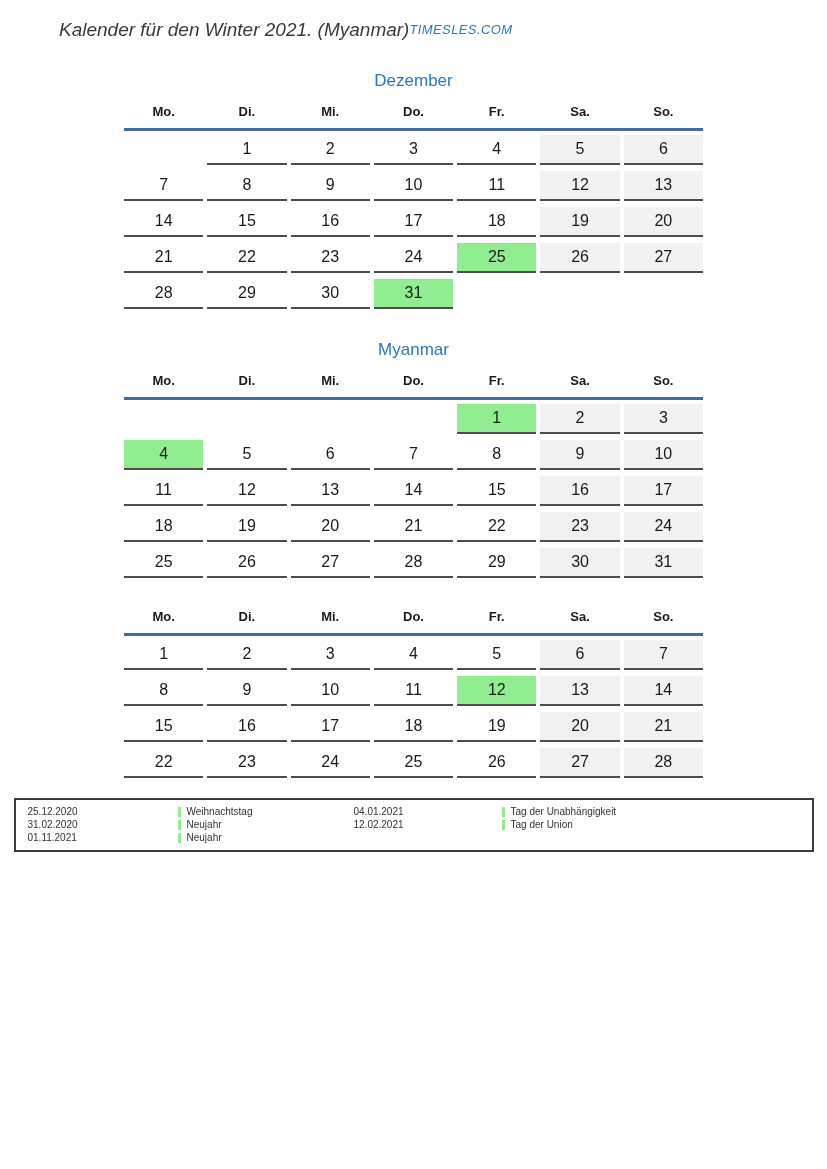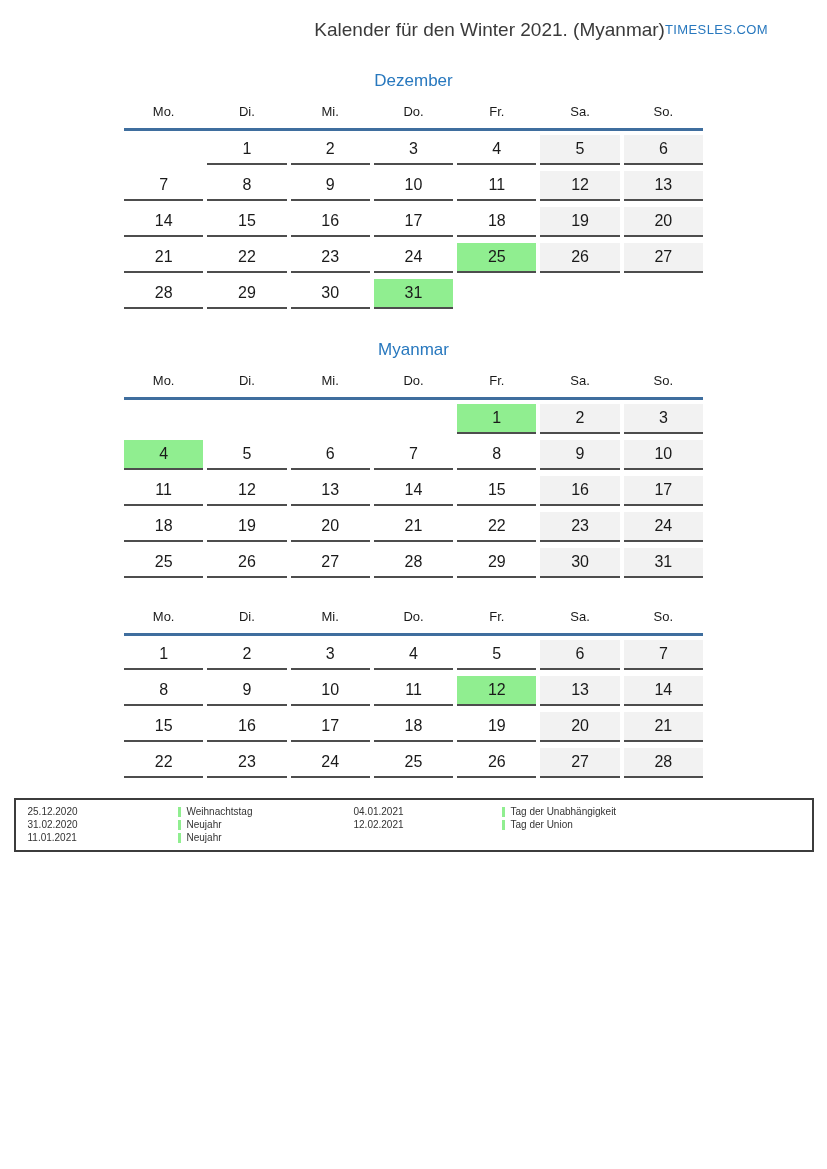--- a/index.html
+++ b/index.html
@@ -11,38 +11,39 @@
     overflow:hidden;
   }
   :root {
     --accent:#2878be;
     --line-blue:#3f6e9e;
     --holiday:#90ee90;
     --weekend:#f2f2f2;
     --cell-border:#4d4d4d;
   }
   .header {
-    display:flex; justify-content:flex-end; align-items:flex-start;
+    display:flex; justify-content:flex-start; align-items:flex-start;
     padding:19px 59px 0 59px;
+    font-style:italic;
   }
   .page-title { font-size:19px; font-weight:400; color:#3a3a3a; }
   .brand {
     font-size:13px; color:var(--accent); letter-spacing:0.4px;
     padding-top:3px; text-decoration:none; cursor:pointer;
   }
   .months { width:579px; margin:0 auto; }
   .month { margin-top:31px; }
   .month:first-child { margin-top:30px; }
   .month-title {
     text-align:center; font-size:17px; color:var(--accent);
     margin-bottom:13px; font-weight:400;
   }
   .weekday-row {
     display:grid; grid-template-columns:repeat(7,1fr); column-gap:4px;
-    padding-bottom:9px; border-bottom:3px solid var(--line-blue);
+    padding-bottom:9px; border-bottom:3px solid var(--line-blue);font-weight:bold;
   }
   .weekday { text-align:center; font-size:13px; color:#1a1a1a; }
   .day-grid {
     display:grid; grid-template-columns:repeat(7,1fr);
     column-gap:4px; row-gap:6px; padding-top:4px;
   }
   .day {
     height:30px; line-height:27px; text-align:center; font-size:16px;
     border-bottom:2px solid var(--cell-border); color:#1a1a1a;
   }
@@ -221,21 +222,21 @@
         <span class="legend-date">25.12.2020</span>
         <span class="legend-bar"></span>
         <span class="legend-name">Weihnachtstag</span>
       </div>
       <div class="legend-row">
         <span class="legend-date">31.02.2020</span>
         <span class="legend-bar"></span>
         <span class="legend-name">Neujahr</span>
       </div>
       <div class="legend-row">
-        <span class="legend-date">11.01.2021</span>
+        <span class="legend-date">01.11.2021</span>
         <span class="legend-bar"></span>
         <span class="legend-name">Neujahr</span>
       </div>
     </div>
     <div class="legend-group">
       <div class="legend-row">
         <span class="legend-date g2">04.01.2021</span>
         <span class="legend-bar"></span>
         <span class="legend-name">Tag der Unabhängigkeit</span>
       </div>

